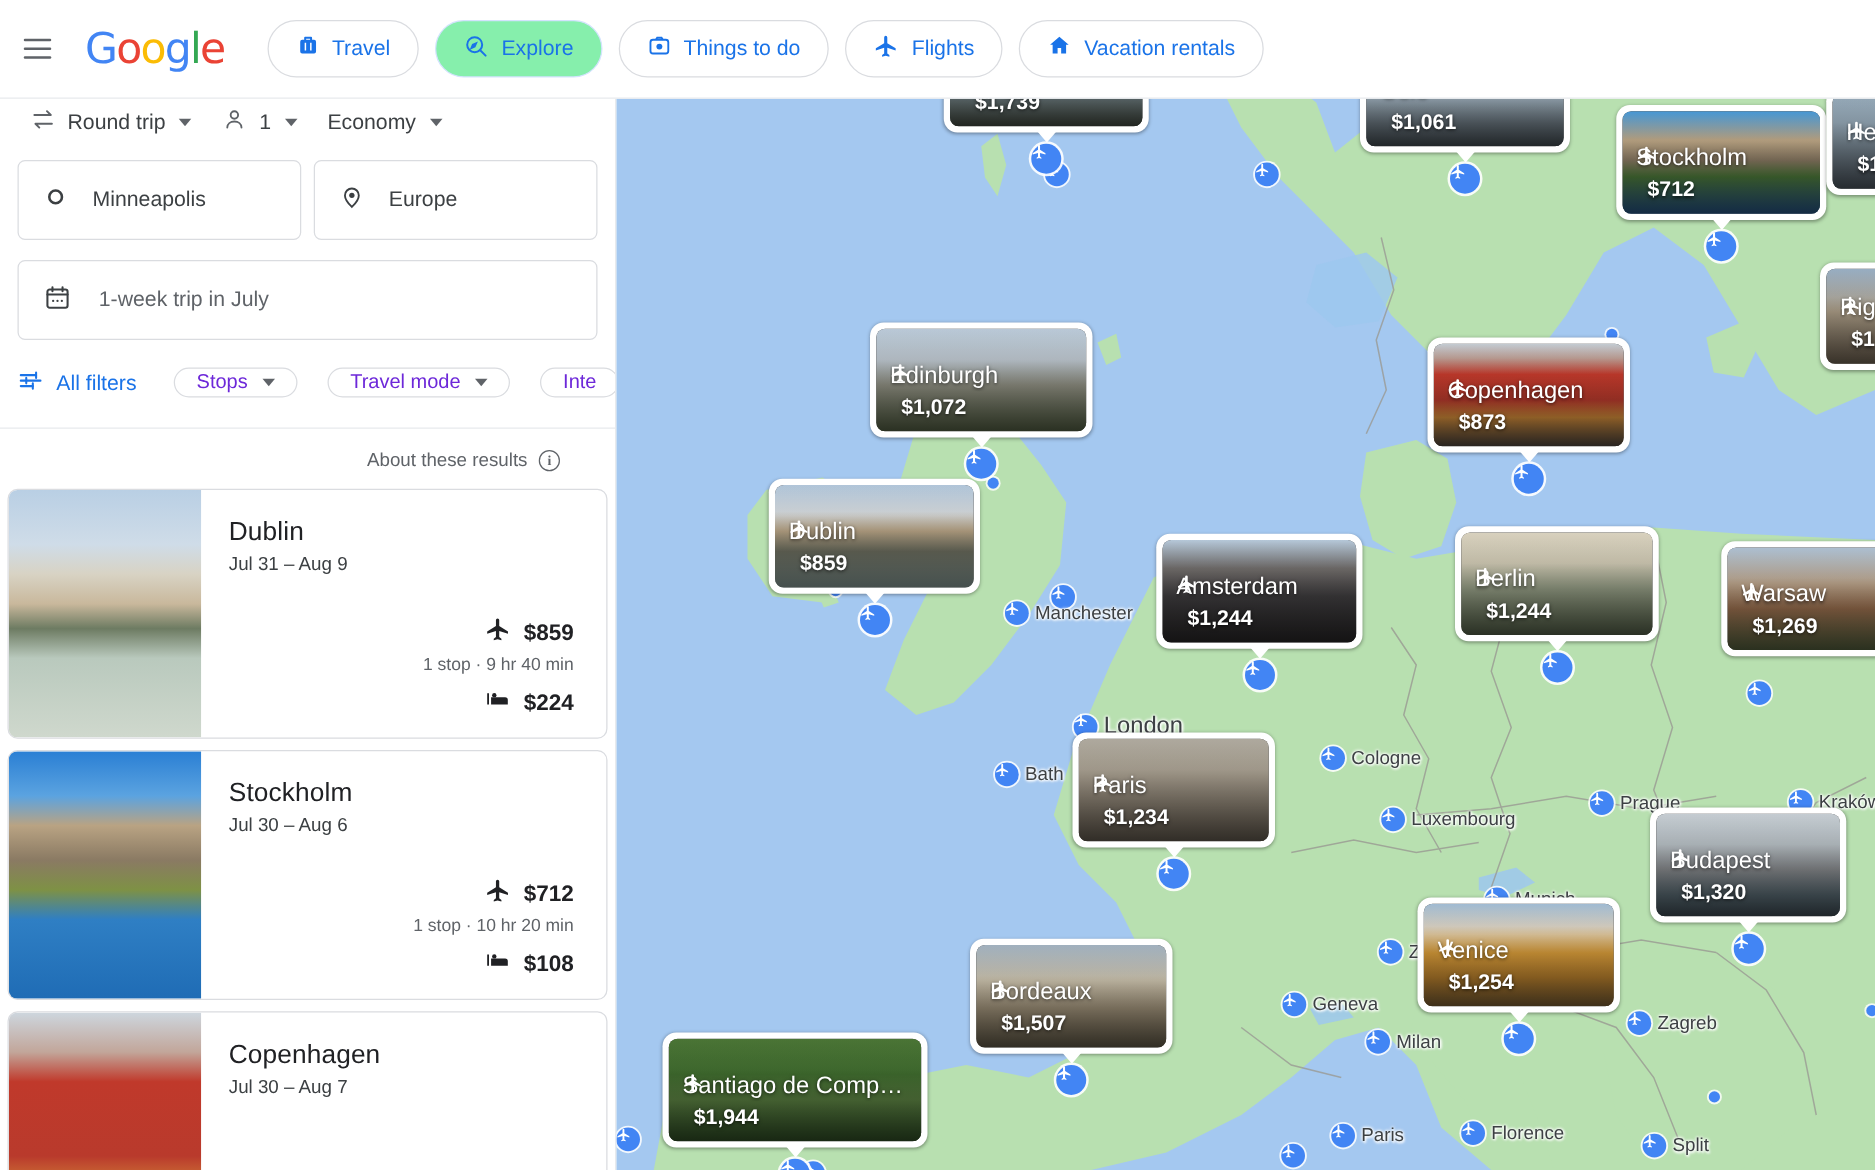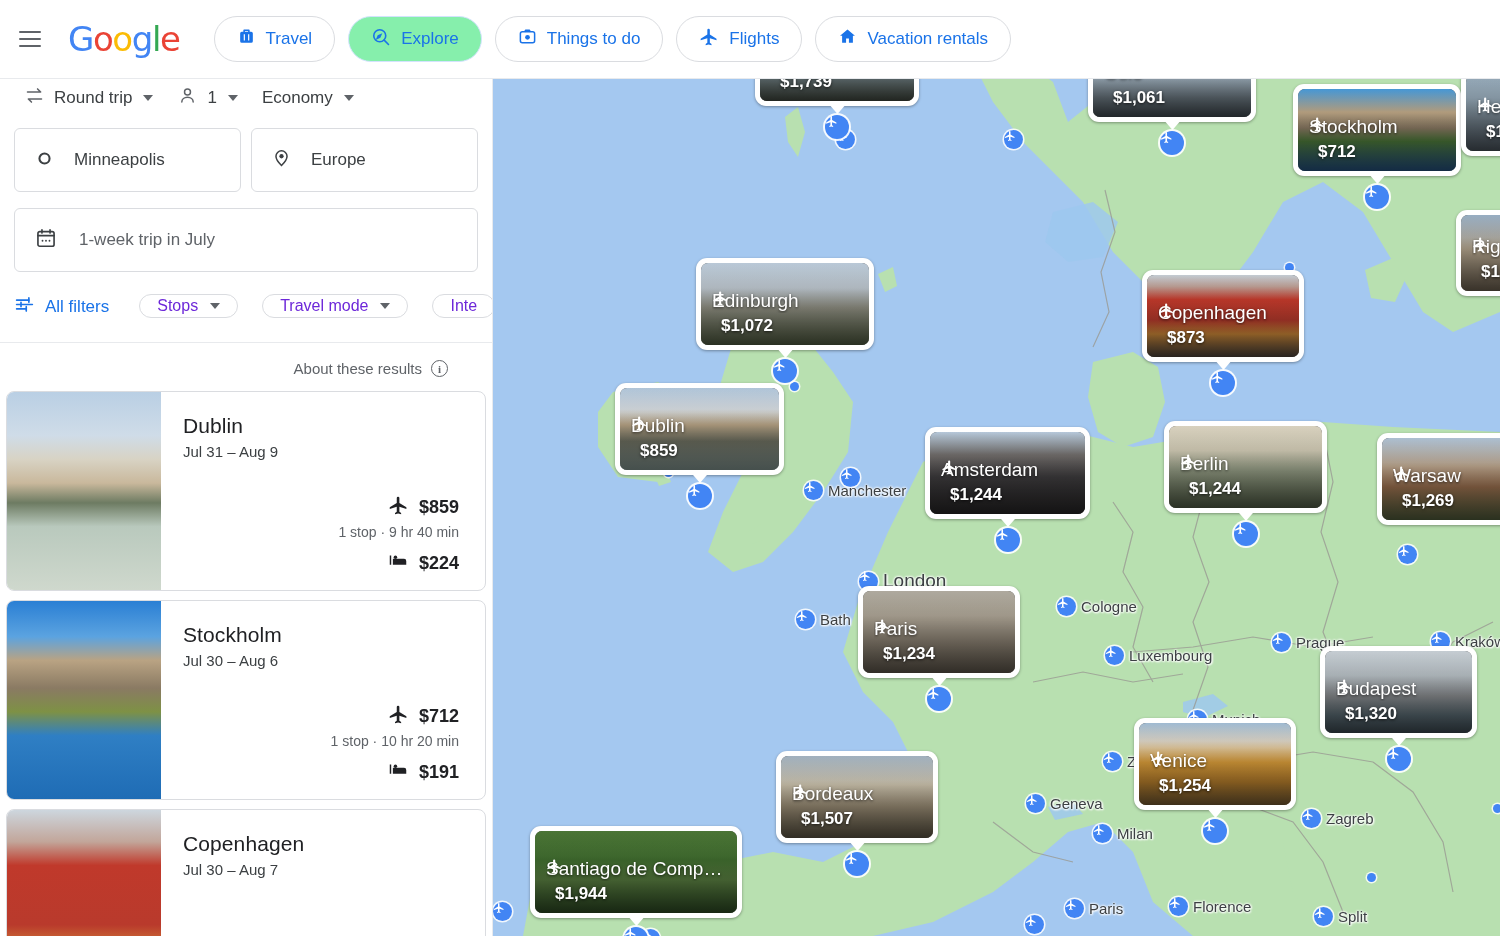--- a/index.html
+++ b/index.html
@@ -461,21 +461,21 @@
             <span class="pr-amt">$712</span>
           </div>
           <div class="pr-sub">1 stop · 10 hr 20 min</div>
           <div class="pr-line">
             <span>
               <svg width="22" height="22" viewBox="0 0 24 24" fill="#202124">
                   <path d="M3 6h1.6v10H3zM6.4 9.6h12.2A2.4 2.4 0 0 1 21 12v4H6.4V9.6z"></path>
                   <circle cx="9.2" cy="7.8" r="1.9"></circle>
                 </svg>
             </span>
-            <span class="pr-amt">$191</span>
+            <span class="pr-amt">$108</span>
           </div>
         </div>
       </div>
     </div>
 
     <div class="rescard">
       <div class="res-img">
         <div class="art art-copenhagen"></div>
       </div>
       <div class="res-body">

